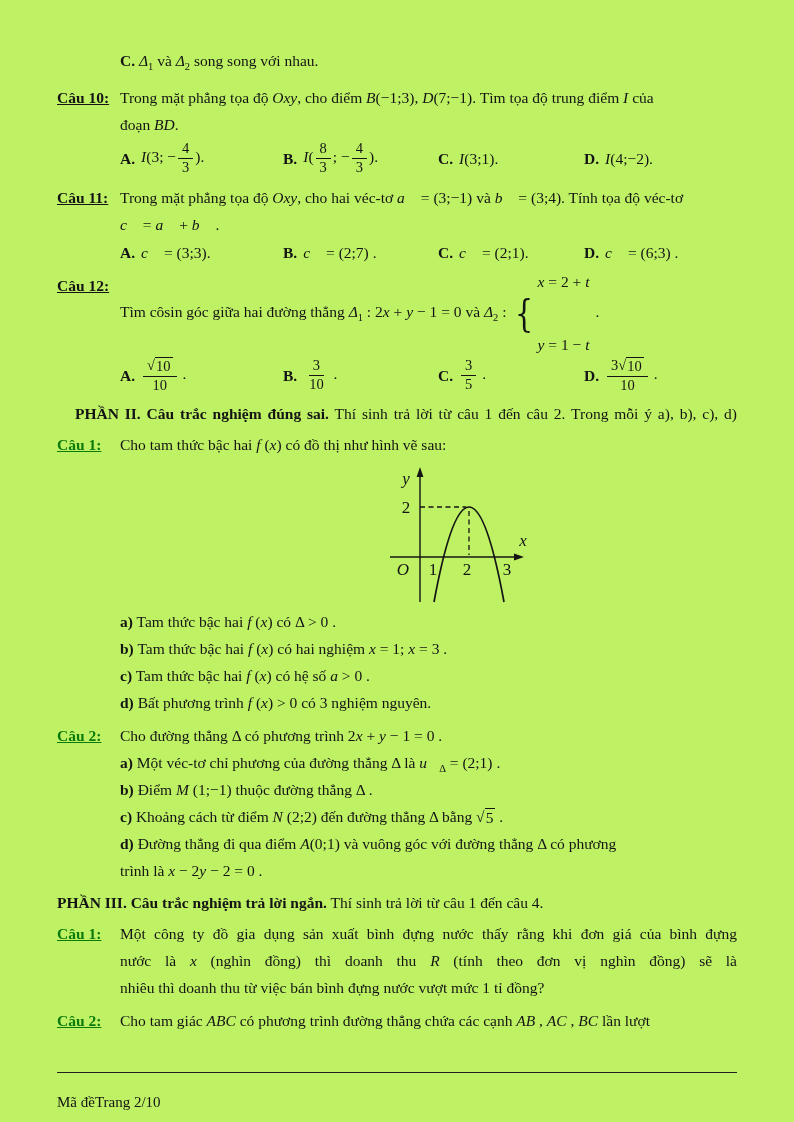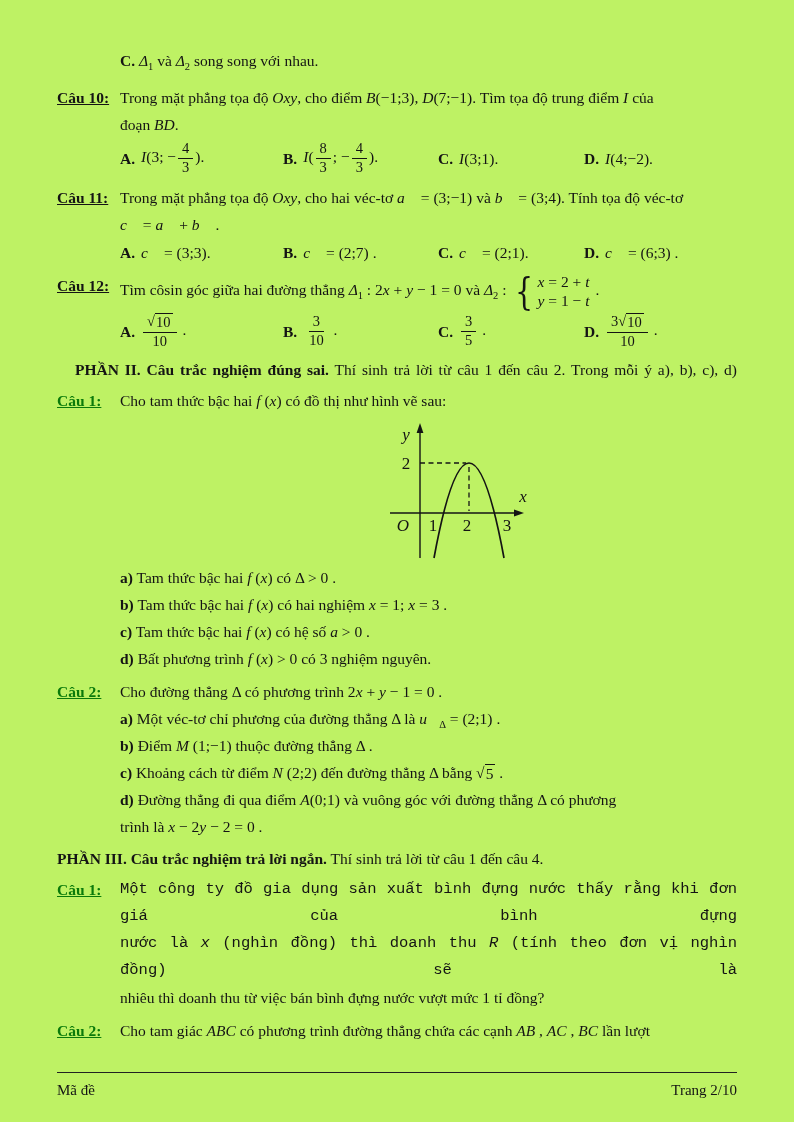--- a/index.html
+++ b/index.html
@@ -46,39 +46,39 @@
   
   .sqrt{display:inline-flex;align-items:flex-start;white-space:nowrap;}
   .sqrt .rad{font-style:normal;line-height:1.15;}
   .sqrt .radicand{border-top:1.2px solid #141414;line-height:1.15;padding:0 2px 0 1px;}
 
   
   .cases{display:inline-flex;align-items:center;vertical-align:middle;margin:0 2px;}
   .cases .brace{font-size:38px;font-weight:400;line-height:0.9;transform:scaleX(.75);
                 font-family:"DejaVu Serif",serif;}
   .cases .cases-rows{display:inline-flex;flex-direction:column;margin-left:1px;
-                     line-height:19px;text-align:left;}
+                     line-height:19px;text-align:left;gap:44px;}
 
   
   .part-heading{margin:2px 0 4px 0;}
 
   
   .graph-wrap{margin:1px 0 2px 300px;width:182px;}
   .graph-wrap svg{display:block;}
   .gtext{font-size:17px;fill:#141414;}
   .git{font-style:italic;}
 
   
   .p3line{line-height:27px;}
-  .p3line.just{text-align:justify;text-align-last:justify;font-family:Liberation Mono, monospace;}
+  .p3line.just{text-align:justify;text-align-last:justify;}
 
   
   .footer{position:absolute;left:57px;right:57px;top:1072px;
-          border-top:1.5px solid #222;display:flex;justify-content:space-between;
-          padding-top:7px;font-size:15px;line-height:20px;}
+          border-top:1.5px solid #222;display:flex;justify-content:flex-start;
+          padding-top:19px;font-size:15px;line-height:20px;}
 </style>
 </head>
 <body>
 
 <div class="page">
 
   <div class="prev-opts">
     <span class="po1"><span class="bold">C.</span> <span><span class="m">Δ</span><sub>1</sub> và <span class="m">Δ</span><sub>2</sub> song song với nhau.</span></span>
   </div>
 

